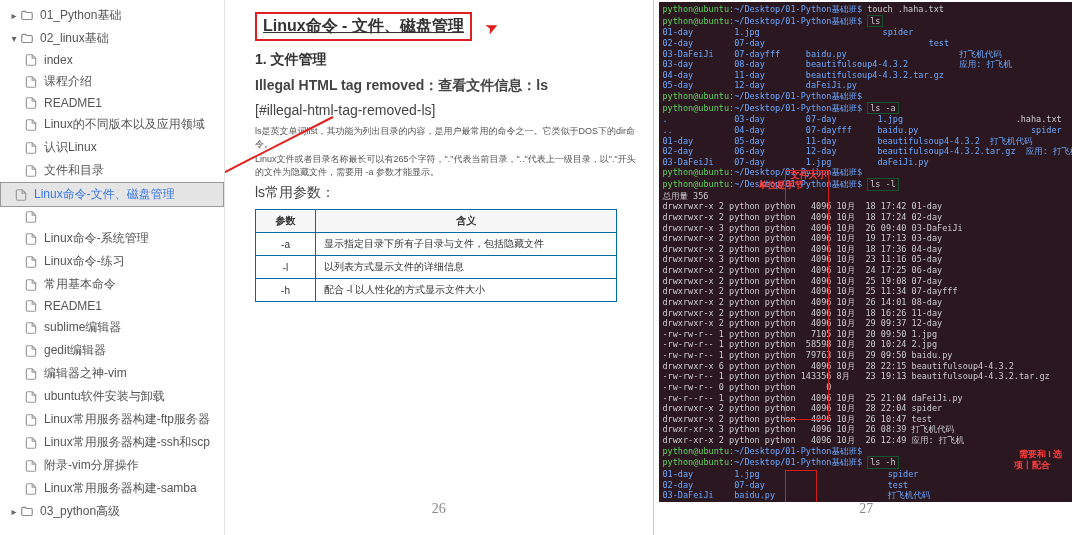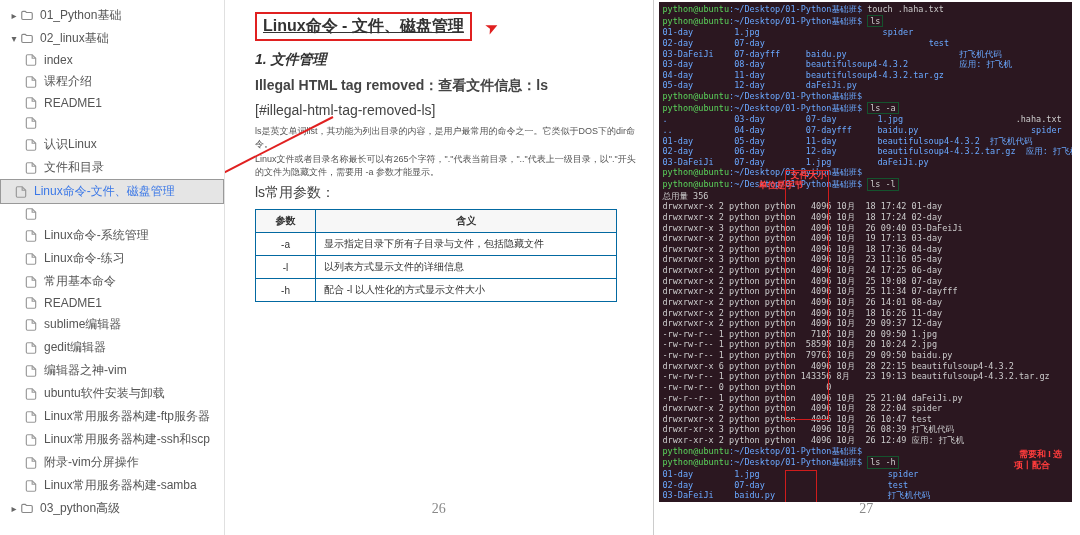--- a/index.html
+++ b/index.html
@@ -17,21 +17,21 @@
 .content { flex:1; display:flex; position:relative; overflow:hidden; }
 .page { width:50%; height:100%; padding:10px 16px 20px 30px; position:relative; overflow:hidden; }
 .page-right { padding:2px 8px 20px 6px; }
 .divider { position:absolute; left:50%; top:0; bottom:0; width:1px; background:#ccc; }
 
 .title-box { border:2px solid #e02020; display:inline-block; padding:2px 6px; font-size:16px; font-weight:bold; margin-top:2px; }
 .title-box u { text-decoration:underline; }
 .guide-line { position:absolute; width:208px; height:2px; background:#e02020; top:116px; left:-100px; transform:rotate(-27deg); transform-origin:right center; z-index:5; pointer-events:none; }
 .arrow-head { position:absolute; left:260px; top:18px; color:#e02020; font-size:16px; z-index:5; transform:rotate(-25deg); }
 
-h2.section { font-size:14px; font-weight:bold; margin:10px 0 6px;font-style:italic; }
+h2.section { font-size:14px; font-weight:bold; margin:10px 0 6px; }
 .small { font-size:14px; color:#444; margin:4px 0; line-height:1.5; }
 .tiny { font-size:9px; color:#555; margin:3px 0; line-height:1.4; }
 
 table.opts { border-collapse:collapse; width:95%; margin-top:6px; font-size:10px; }
 table.opts th, table.opts td { border:1px solid #0369a1; padding:4px 8px; text-align:left; }
 table.opts th { background:#f7f7f7; text-align:center; }
 table.opts td:first-child { text-align:center; width:60px; }
 
 .terminal { background:#2b1720; color:#ccc; font-family:Consolas,monospace; font-size:8.5px; line-height:1.25; padding:2px 4px; height:500px; overflow:hidden; white-space:pre; position:relative; }
 .terminal .g { color:#5bd55b; }
@@ -93,20 +93,21 @@
         </span>
         <span>README1</span>
       </div>
       <div class="tree-item level-1">
         <span class="file-icon">
           <svg viewBox="0 0 24 24" fill="none" stroke="#999" stroke-width="2">
             <path d="M14 3H6a2 2 0 00-2 2v14a2 2 0 002 2h12a2 2 0 002-2V9l-6-6z"></path>
             <path d="M14 3v6h6"></path>
           </svg>
         </span>
+        <span>Linux的不同版本以及应用领域</span>
       </div>
       <div class="tree-item level-1">
         <span class="file-icon">
           <svg viewBox="0 0 24 24" fill="none" stroke="#999" stroke-width="2">
             <path d="M14 3H6a2 2 0 00-2 2v14a2 2 0 002 2h12a2 2 0 002-2V9l-6-6z"></path>
             <path d="M14 3v6h6"></path>
           </svg>
         </span>
         <span>认识Linux</span>
       </div>

